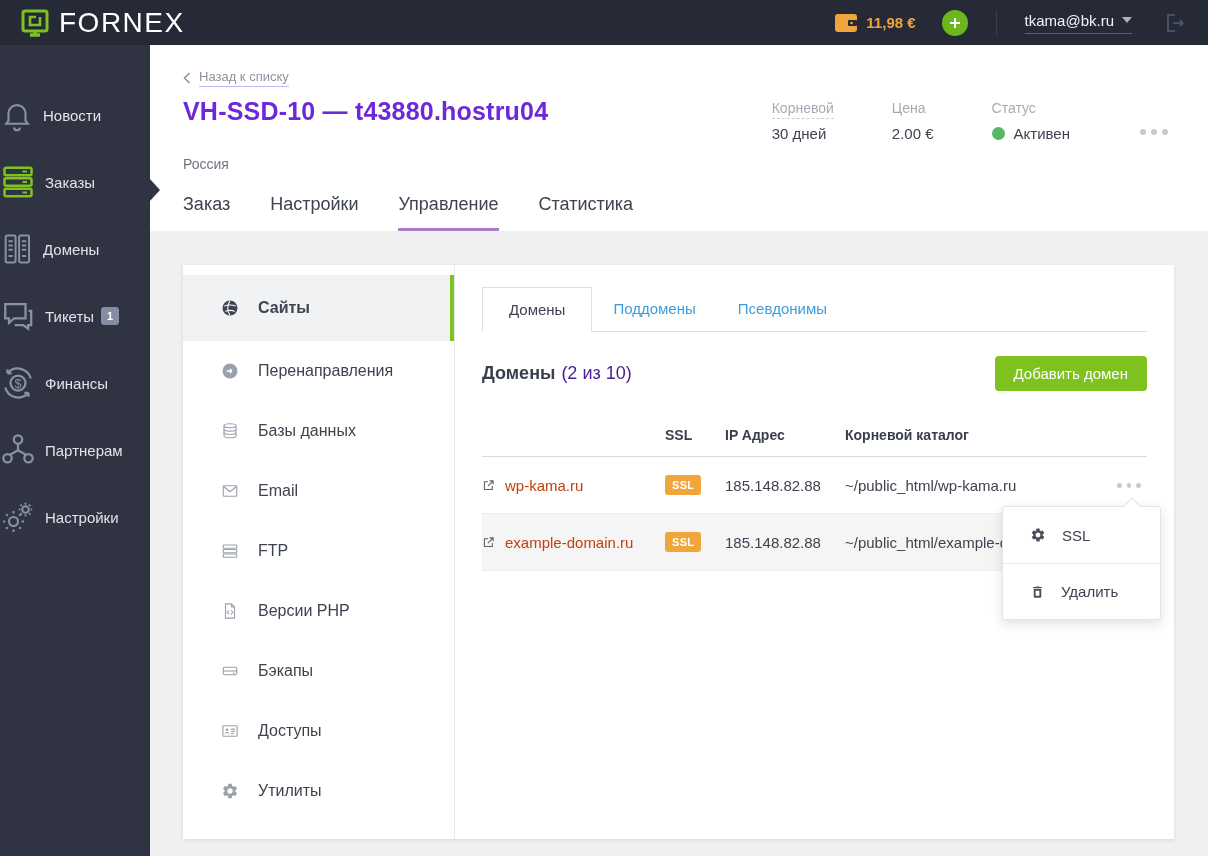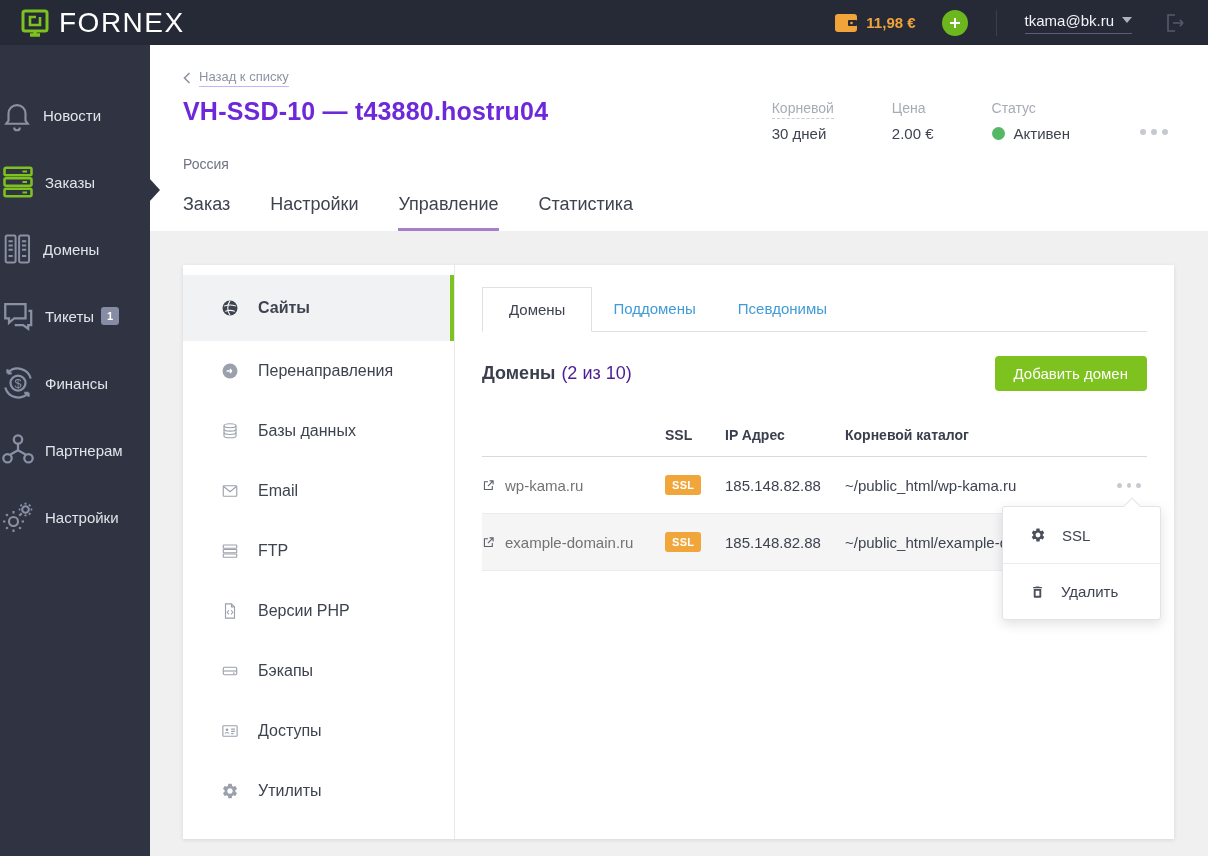--- a/index.html
+++ b/index.html
@@ -100,21 +100,21 @@
   .add-domain{ margin-left:auto; background:#7dc21e; color:#fff; border:none; border-radius:4px;
     font-size:15px; font-family:inherit; padding:9px 19px; cursor:pointer; }
 
   .table{ margin-top:22px; }
   .t-head, .t-row{ display:grid; grid-template-columns:183px 60px 120px 1fr 36px; align-items:center; }
   .t-head{ height:44px; font-size:14px; font-weight:bold; color:#3a3f4d;
     border-bottom:1px solid #d8d9dd; }
   .t-row{ height:57px; font-size:15px; border-bottom:1px solid #ececee; }
   .t-row.striped{ background:#f5f5f6; }
   .cell-domain{ display:flex; align-items:center; gap:10px; }
-  .domain-link{ color:#737373; text-decoration:none; cursor:pointer; }
+  .domain-link{ color:#c2410c; text-decoration:none; cursor:pointer; }
   .ext-icon{ color:#5a5f6a; }
   .ssl-badge{ display:inline-block; background:#f0a63a; color:#fff; font-size:11px; font-weight:bold;
     padding:4px 7px; border-radius:3px; letter-spacing:.3px; }
   .row-dots i{ width:5px; height:5px; }
 
   
   .dropdown{
     position:absolute; left:547px; top:241px; width:159px; background:#fff;
     border:1px solid #e3e4e8; border-radius:3px; box-shadow:0 4px 12px rgba(40,44,60,.14);
     z-index:30;

